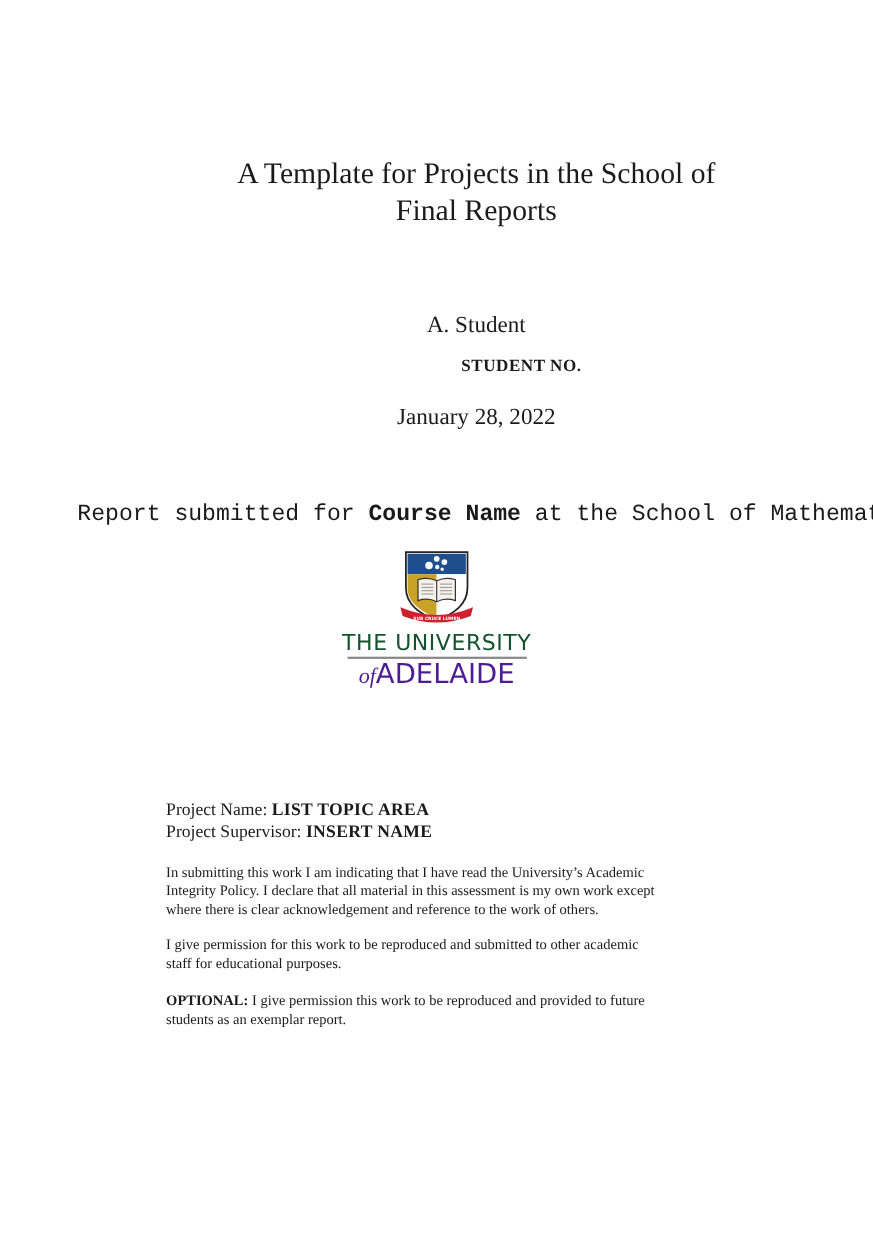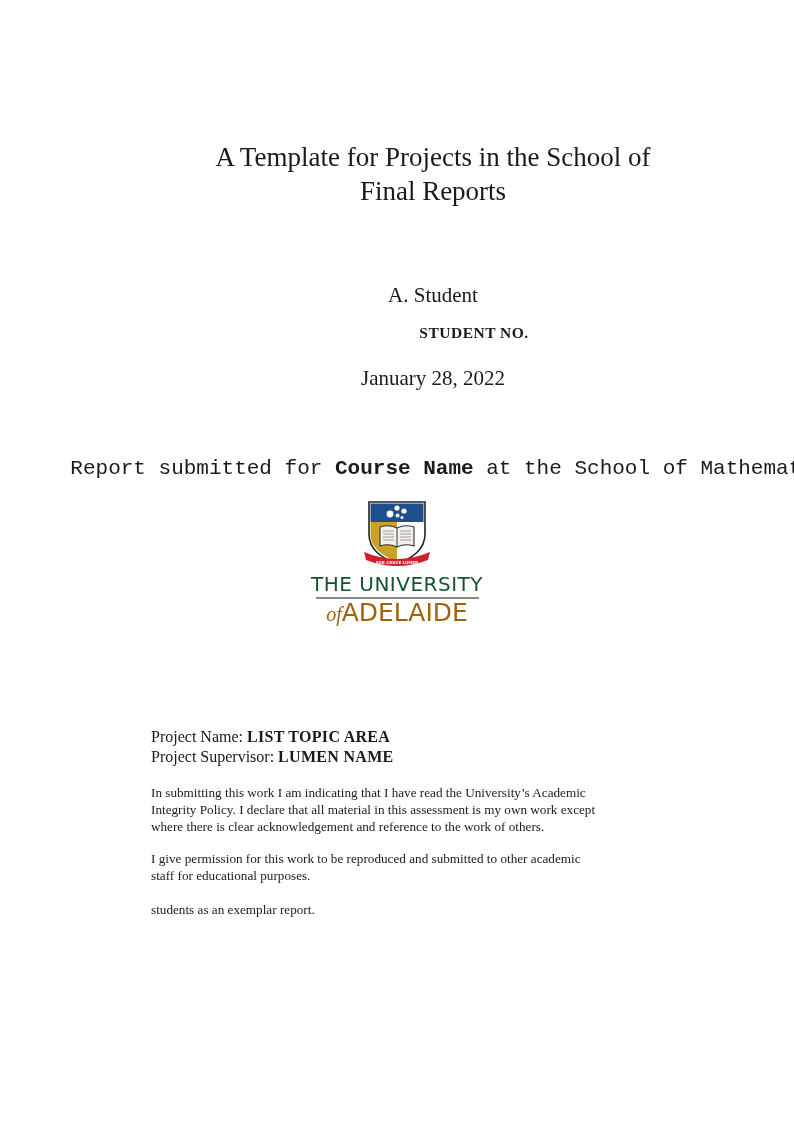--- a/index.html
+++ b/index.html
@@ -22,21 +22,21 @@
     .submitted b { font-weight: bold; }
     .logo { top: 500px; left: 0; width: 794px; }
     .crest { display: block; margin: 0 auto; width: 70px; height: 70px; }
     .uni-line1 {
       text-align: center; font-family: "DejaVu Sans", "Liberation Sans", sans-serif;
       font-size: 20px; letter-spacing: 0.5px; color: #14532d; margin-top: 3px; line-height: 22px;
     }
     .uni-rule { width: 163px; height: 1.5px; background: #888; margin: 2px auto 0; }
     .uni-line2 {
       text-align: center; font-family: "DejaVu Sans", "Liberation Sans", sans-serif;
-      font-size: 25px; color: #a16207; line-height: 28px;
+      font-size: 25px; color: #4c1d95; line-height: 28px;
     }
     .uni-line2 .of { font-family: "Liberation Serif", serif; font-style: italic; font-size: 20px; }
     .meta { left: 151px; top: 727px; font-size: 16px; line-height: 20px; font-family: "Liberation Serif", serif; }
     .meta b { font-weight: bold; letter-spacing: 0.3px; }
     .para { left: 151px; width: 500px; font-size: 13.2px; line-height: 17px; font-family: "Liberation Serif", serif; }
     .para b { font-weight: bold; }
     .p1 { top: 784px; font-family: Liberation Serif, serif; }
     .p2 { top: 850px; }
     .p3 { top: 901px; }
   </style>
@@ -90,29 +90,30 @@
     <path d="M2 52 Q35 66 68 52 L66 60 Q35 72 4 60 Z" fill="#d0202e"></path>
     <text x="35" y="63.5" font-size="4" fill="#fff" text-anchor="middle" font-family="DejaVu Sans, sans-serif" font-weight="bold">SUB CRUCE LUMEN</text>
   </svg>
   <div class="uni-line1">THE UNIVERSITY</div>
   <div class="uni-rule"></div>
   <div class="uni-line2"><span class="of">of</span><span>ADELAIDE</span></div>
 </div>
 
 <div class="abs meta">
   <div><span>Project Name: </span><b>LIST TOPIC AREA</b></div>
-  <div><span>Project Supervisor: </span><b>LUMEN NAME</b></div>
+  <div><span>Project Supervisor: </span><b>INSERT NAME</b></div>
 </div>
 
 <div class="abs para p1">
   <div>In submitting this work I am indicating that I have read the University’s Academic</div>
   <div>Integrity Policy. I declare that all material in this assessment is my own work except</div>
   <div>where there is clear acknowledgement and reference to the work of others.</div>
 </div>
 
 <div class="abs para p2">
   <div>I give permission for this work to be reproduced and submitted to other academic</div>
   <div>staff for educational purposes.</div>
 </div>
 
 <div class="abs para p3">
+  <div><b>OPTIONAL:</b><span> I give permission this work to be reproduced and provided to future</span></div>
   <div>students as an exemplar report.</div>
 </div>
 
 </body></html>

